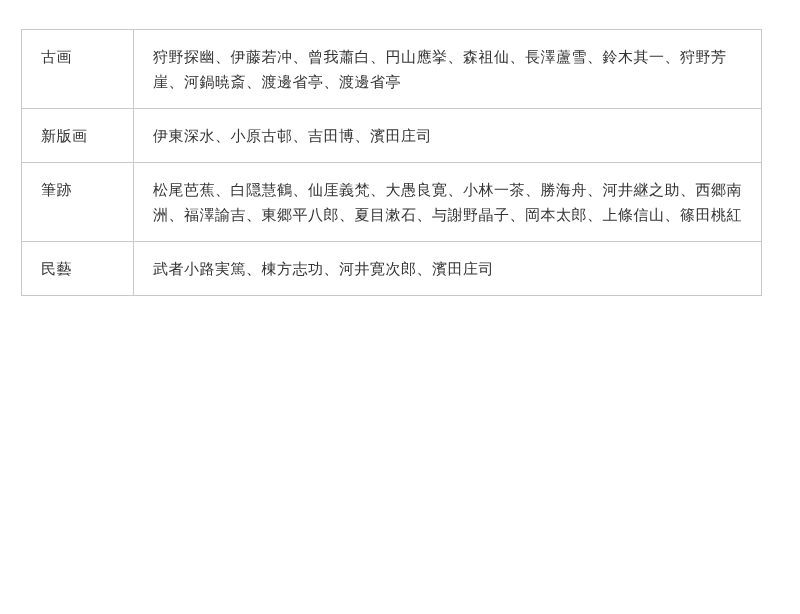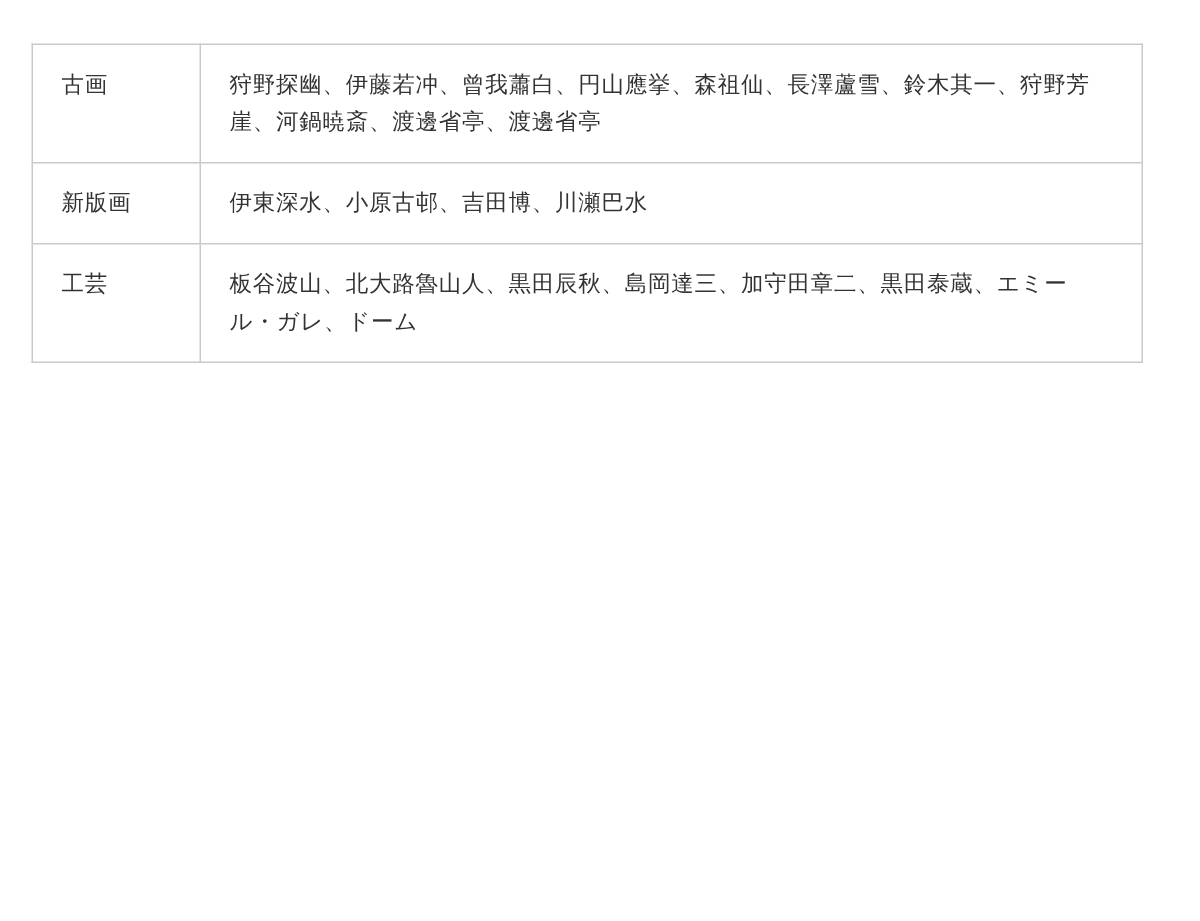--- a/index.html
+++ b/index.html
@@ -49,21 +49,25 @@
       <col class="col-category">
       <col class="col-artists">
     </colgroup>
     <tbody>
       <tr>
         <td class="category-cell">古画</td>
         <td class="artists-cell">狩野探幽、伊藤若冲、曾我蕭白、円山應挙、森祖仙、長澤蘆雪、鈴木其一、狩野芳崖、河鍋暁斎、渡邊省亭、渡邊省亭</td>
       </tr>
       <tr>
         <td class="category-cell">新版画</td>
-        <td class="artists-cell">伊東深水、小原古邨、吉田博、川瀬巴水</td>
+        <td class="artists-cell">伊東深水、小原古邨、吉田博、濱田庄司</td>
       </tr>
       <tr>
-        <td class="category-cell">工芸</td>
-        <td class="artists-cell">板谷波山、北大路魯山人、黒田辰秋、島岡達三、加守田章二、黒田泰蔵、エミール・ガレ、ドーム</td>
+        <td class="category-cell">筆跡</td>
+        <td class="artists-cell">松尾芭蕉、白隠慧鶴、仙厓義梵、大愚良寛、小林一茶、勝海舟、河井継之助、西郷南洲、福澤諭吉、東郷平八郎、夏目漱石、与謝野晶子、岡本太郎、上條信山、篠田桃紅</td>
+      </tr>
+      <tr>
+        <td class="category-cell">民藝</td>
+        <td class="artists-cell">武者小路実篤、棟方志功、河井寛次郎、濱田庄司</td>
       </tr>
     </tbody>
   </table>
 </div>
 
 </body></html>

